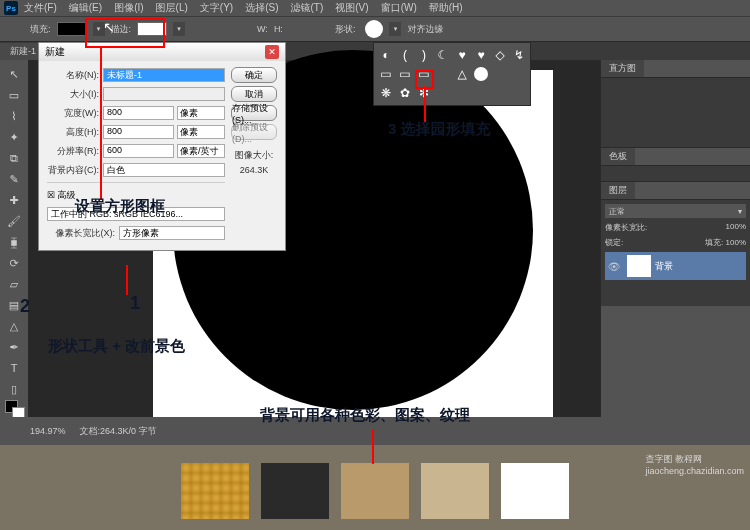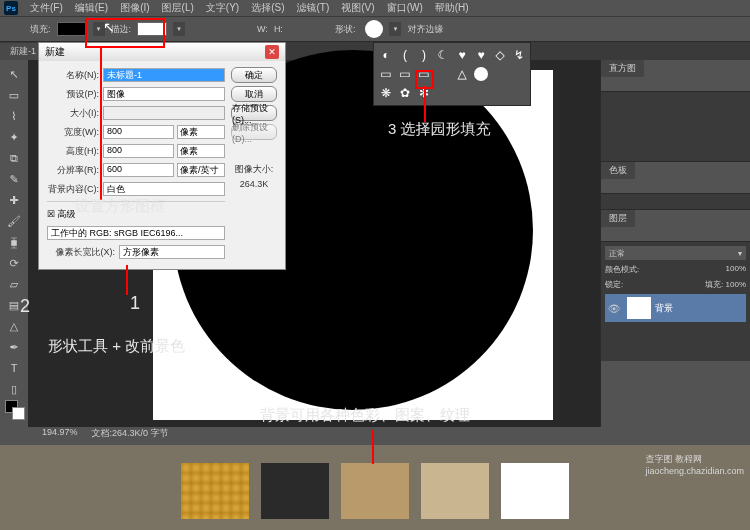--- a/index.html
+++ b/index.html
@@ -1,70 +1,70 @@
 <!DOCTYPE html>
 <html><head>
 <meta charset="utf-8">
 <style>
 * { margin: 0; padding: 0; box-sizing: border-box; font-family: "Microsoft YaHei", sans-serif; }
 body { background: #7a7262; width: 750px; height: 530px; overflow: hidden; position: relative; }
 .ps-window { position: absolute; top: 0; left: 0; width: 750px; height: 445px; background: #535353; }
 .menubar { background: #535353; height: 16px; display: flex; align-items: center; padding-left: 4px; }
-.ps-icon { width: 14px; height: 14px; background: #001e36; color: #31a8ff; font-size: 8px; font-weight: bold; display: flex; align-items: center; justify-content: center; margin-right: 6px; border-radius: 2px; }
+.ps-icon { width: 14px; height: 14px; background: #001e36; color: #31a8ff; font-size: 8px; font-weight: bold; display: flex; align-items: center; justify-content: center; border-radius: 2px; }
 .menu-item { color: #ccc; font-size: 10px; padding: 2px 6px; cursor: pointer; }
 .optbar { background: #535353; height: 26px; border-top: 1px solid #3a3a3a; border-bottom: 1px solid #2a2a2a; display: flex; align-items: center; padding-left: 30px; gap: 6px; position: relative; }
 .opt-label { color: #ccc; font-size: 9px; }
 .opt-swatch { width: 30px; height: 14px; background: #000; border: 1px solid #666; }
 .opt-swatch.white { background: #fff; }
 .opt-dd { width: 12px; height: 14px; background: #444; color: #ccc; font-size: 7px; display: flex; align-items: center; justify-content: center; }
 .opt-shape-thumb { width: 18px; height: 18px; border-radius: 50%; background: #fff; margin-left: 4px; }
 .cursor-icon { position: absolute; left: 103px; top: 2px; color: #fff; font-size: 14px; z-index: 10; }
 .tab-strip { background: #3a3a3a; height: 18px; display: flex; align-items: center; }
 .doc-tab { color: #ccc; font-size: 9px; padding: 2px 10px; background: #494949; }
 .workspace { position: absolute; top: 60px; left: 0; right: 0; bottom: 18px; background: #282828; }
 .toolbox { position: absolute; left: 0; top: 0; width: 28px; height: 100%; background: #535353; display: flex; flex-direction: column; align-items: center; padding-top: 4px; gap: 1px; }
 .tool { width: 22px; height: 20px; display: flex; align-items: center; justify-content: center; color: #ccc; font-size: 11px; cursor: pointer; }
 .tool.fg-bg { height: 26px; position: relative; }
 .fg-sq { position: absolute; width: 13px; height: 13px; background: #000; border: 1px solid #888; top: 0; left: 2px; }
 .bg-sq { position: absolute; width: 13px; height: 13px; background: #fff; border: 1px solid #888; top: 7px; left: 9px; }
 .canvas-area { position: absolute; left: 28px; right: 150px; top: 0; bottom: 0; background: #282828; }
 .canvas-doc { position: absolute; left: 125px; top: 10px; width: 400px; height: 350px; background: #fff; }
 .black-circle { position: absolute; top: -20px; left: 20px; width: 360px; height: 360px; background: #000; border-radius: 50%; }
 .panels { position: absolute; right: 0; top: 0; width: 150px; height: 100%; background: #535353; border-left: 1px solid #2a2a2a; }
-.panel-row { height: 32px; display: flex; align-items: flex-start; border-bottom: 1px solid #2a2a2a; }
+.panel-row { height: 18px; display: flex; align-items: flex-end; border-bottom: 1px solid #2a2a2a; }
 .panel-tab { color: #ccc; font-size: 9px; padding: 2px 8px; background: #444; }
 .panel-body { height: 70px; background: #3a3a3a; border-bottom: 1px solid #2a2a2a; padding: 4px; }
-.layers-body { background: #3a3a3a; height: 119px; padding: 4px; }
+.layers-body { background: #3a3a3a; height: 106px; padding: 4px; }
 .layer-ctrl-row { display: flex; gap: 4px; align-items: center; margin-bottom: 4px; }
 .mini-select { flex: 1; height: 14px; background: #555; color: #ccc; font-size: 8px; padding: 0 4px; display: flex; align-items: center; justify-content: space-between; }
 .opacity-row { display: flex; justify-content: space-between; color: #ccc; font-size: 8px; margin-bottom: 4px; }
 .layer-item { display: flex; align-items: center; height: 28px; background: #5a7aa8; margin-top: 2px; }
 .layer-eye { width: 18px; text-align: center; color: #ccc; font-size: 10px; }
 .layer-thumb { width: 24px; height: 22px; background: #fff; margin: 0 4px; }
 .layer-name { color: #fff; font-size: 9px; }
-.statusbar { position: absolute; bottom: 0; left: 0; right: 0; height: 18px; background: #535353; display: flex; align-items: flex-start; color: #ccc; font-size: 9px; padding-left: 42px; gap: 14px; }
+.statusbar { position: absolute; bottom: 0; left: 0; right: 0; height: 28px; background: #535353; display: flex; align-items: center; color: #ccc; font-size: 9px; padding-left: 30px; gap: 14px; }
 .dialog { position: absolute; top: 42px; left: 38px; width: 248px; background: #f0f0f0; border: 1px solid #888; z-index: 5; }
 .dlg-title { background: linear-gradient(#fff, #e0e0e0); height: 18px; display: flex; align-items: center; justify-content: space-between; padding: 0 6px; font-size: 10px; }
 .dlg-close { width: 14px; height: 14px; background: #d44; color: #fff; font-size: 9px; display: flex; align-items: center; justify-content: center; border-radius: 2px; }
 .dlg-body { padding: 6px 8px; display: flex; gap: 6px; }
 .dlg-form { flex: 1; }
 .dlg-row { display: flex; align-items: center; margin-bottom: 3px; height: 16px; }
 .dlg-label { width: 56px; text-align: right; font-size: 9px; color: #333; padding-right: 4px; }
 .dlg-input { flex: 1; height: 14px; border: 1px solid #aaa; background: #fff; font-size: 9px; padding: 0 3px; }
 .dlg-input.sel { background: #3399ff; color: #fff; }
 .dlg-unit { width: 48px; height: 14px; border: 1px solid #aaa; background: #fff; font-size: 9px; padding: 0 2px; margin-left: 3px; }
 .dlg-side { width: 46px; display: flex; flex-direction: column; gap: 3px; }
 .dlg-btn { height: 16px; border: 1px solid #888; background: linear-gradient(#fff,#ddd); font-size: 9px; display: flex; align-items: center; justify-content: center; cursor: pointer; border-radius: 6px; }
-.dlg-meta { font-size: 9px; text-align: center; margin-top: 20px; color: #333; }
+.dlg-meta { font-size: 9px; text-align: center; margin-top: 6px; color: #333; }
 .dlg-adv { margin-top: 4px; padding-top: 4px; border-top: 1px solid #ccc; }
 .shapes-pop { position: absolute; top: 42px; left: 373px; width: 158px; background: #535353; border: 1px solid #2a2a2a; padding: 3px; z-index: 6; }
 .shapes-grid { display: grid; grid-template-columns: repeat(8, 1fr); gap: 1px; }
 .shape-cell { width: 18px; height: 18px; display: flex; align-items: center; justify-content: center; color: #fff; font-size: 12px; }
 .shape-circle { width: 14px; height: 14px; border-radius: 50%; background: #fff; }
-.ann { position: absolute; color: #e5e5e5; font-size: 15px; z-index: 20; pointer-events: none; }
+.ann { position: absolute; color: #0f172a; font-size: 15px; z-index: 20; pointer-events: none; font-weight: bold; }
 .ann.num { font-size: 18px; }
 .red-box { position: absolute; border: 2px solid #f00; z-index: 19; pointer-events: none; }
 .red-line { position: absolute; background: #f00; z-index: 18; pointer-events: none; }
 .swatches-row { position: absolute; bottom: 5px; left: 0; right: 0; height: 62px; display: flex; justify-content: center; gap: 12px; }
 .swatch-card { width: 68px; height: 56px; }
 .sc-gold { background: radial-gradient(circle, #d4a33c 20%, #c89328 60%, #b0811a); background-size: 10px 10px; }
 .sc-black { background: #2a2a2a; }
 .sc-kraft { background: #b99a6b; }
 .sc-paper { background: #c9b58f; }
 .sc-white { background: #fff; }
@@ -154,21 +154,21 @@
           <div class="panel-tab">图层</div>
         </div>
       <div class="layers-body">
         <div class="layer-ctrl-row">
           <div class="mini-select">
               <span>正常</span>
               <span>▾</span>
             </div>
         </div>
         <div class="opacity-row">
-          <span>颜色模式:</span>
+          <span>像素长宽比:</span>
           <span>100%</span>
         </div>
         <div class="opacity-row">
           <span>锁定:</span>
           <span><span>填充:</span> <span>100%</span></span>
         </div>
         <div class="layer-item">
           <div class="layer-eye">👁</div>
           <div class="layer-thumb"></div>
           <div class="layer-name">背景</div>
@@ -185,24 +185,20 @@
   <div class="dialog">
     <div class="dlg-title">
       <span>新建</span>
       <span class="dlg-close">✕</span>
     </div>
     <div class="dlg-body">
       <div class="dlg-form">
         <div class="dlg-row">
             <span class="dlg-label">名称(N):</span>
             <div class="dlg-input sel">未标题-1</div>
-          </div>
-        <div class="dlg-row">
-            <span class="dlg-label">预设(P):</span>
-            <div class="dlg-input">图像</div>
           </div>
         <div class="dlg-row">
             <span class="dlg-label">大小(I):</span>
             <div class="dlg-input" style="background:#eee"></div>
           </div>
         <div class="dlg-row">
             <span class="dlg-label">宽度(W):</span>
             <div class="dlg-input">800</div>
             <div class="dlg-unit">像素</div>
           </div>

